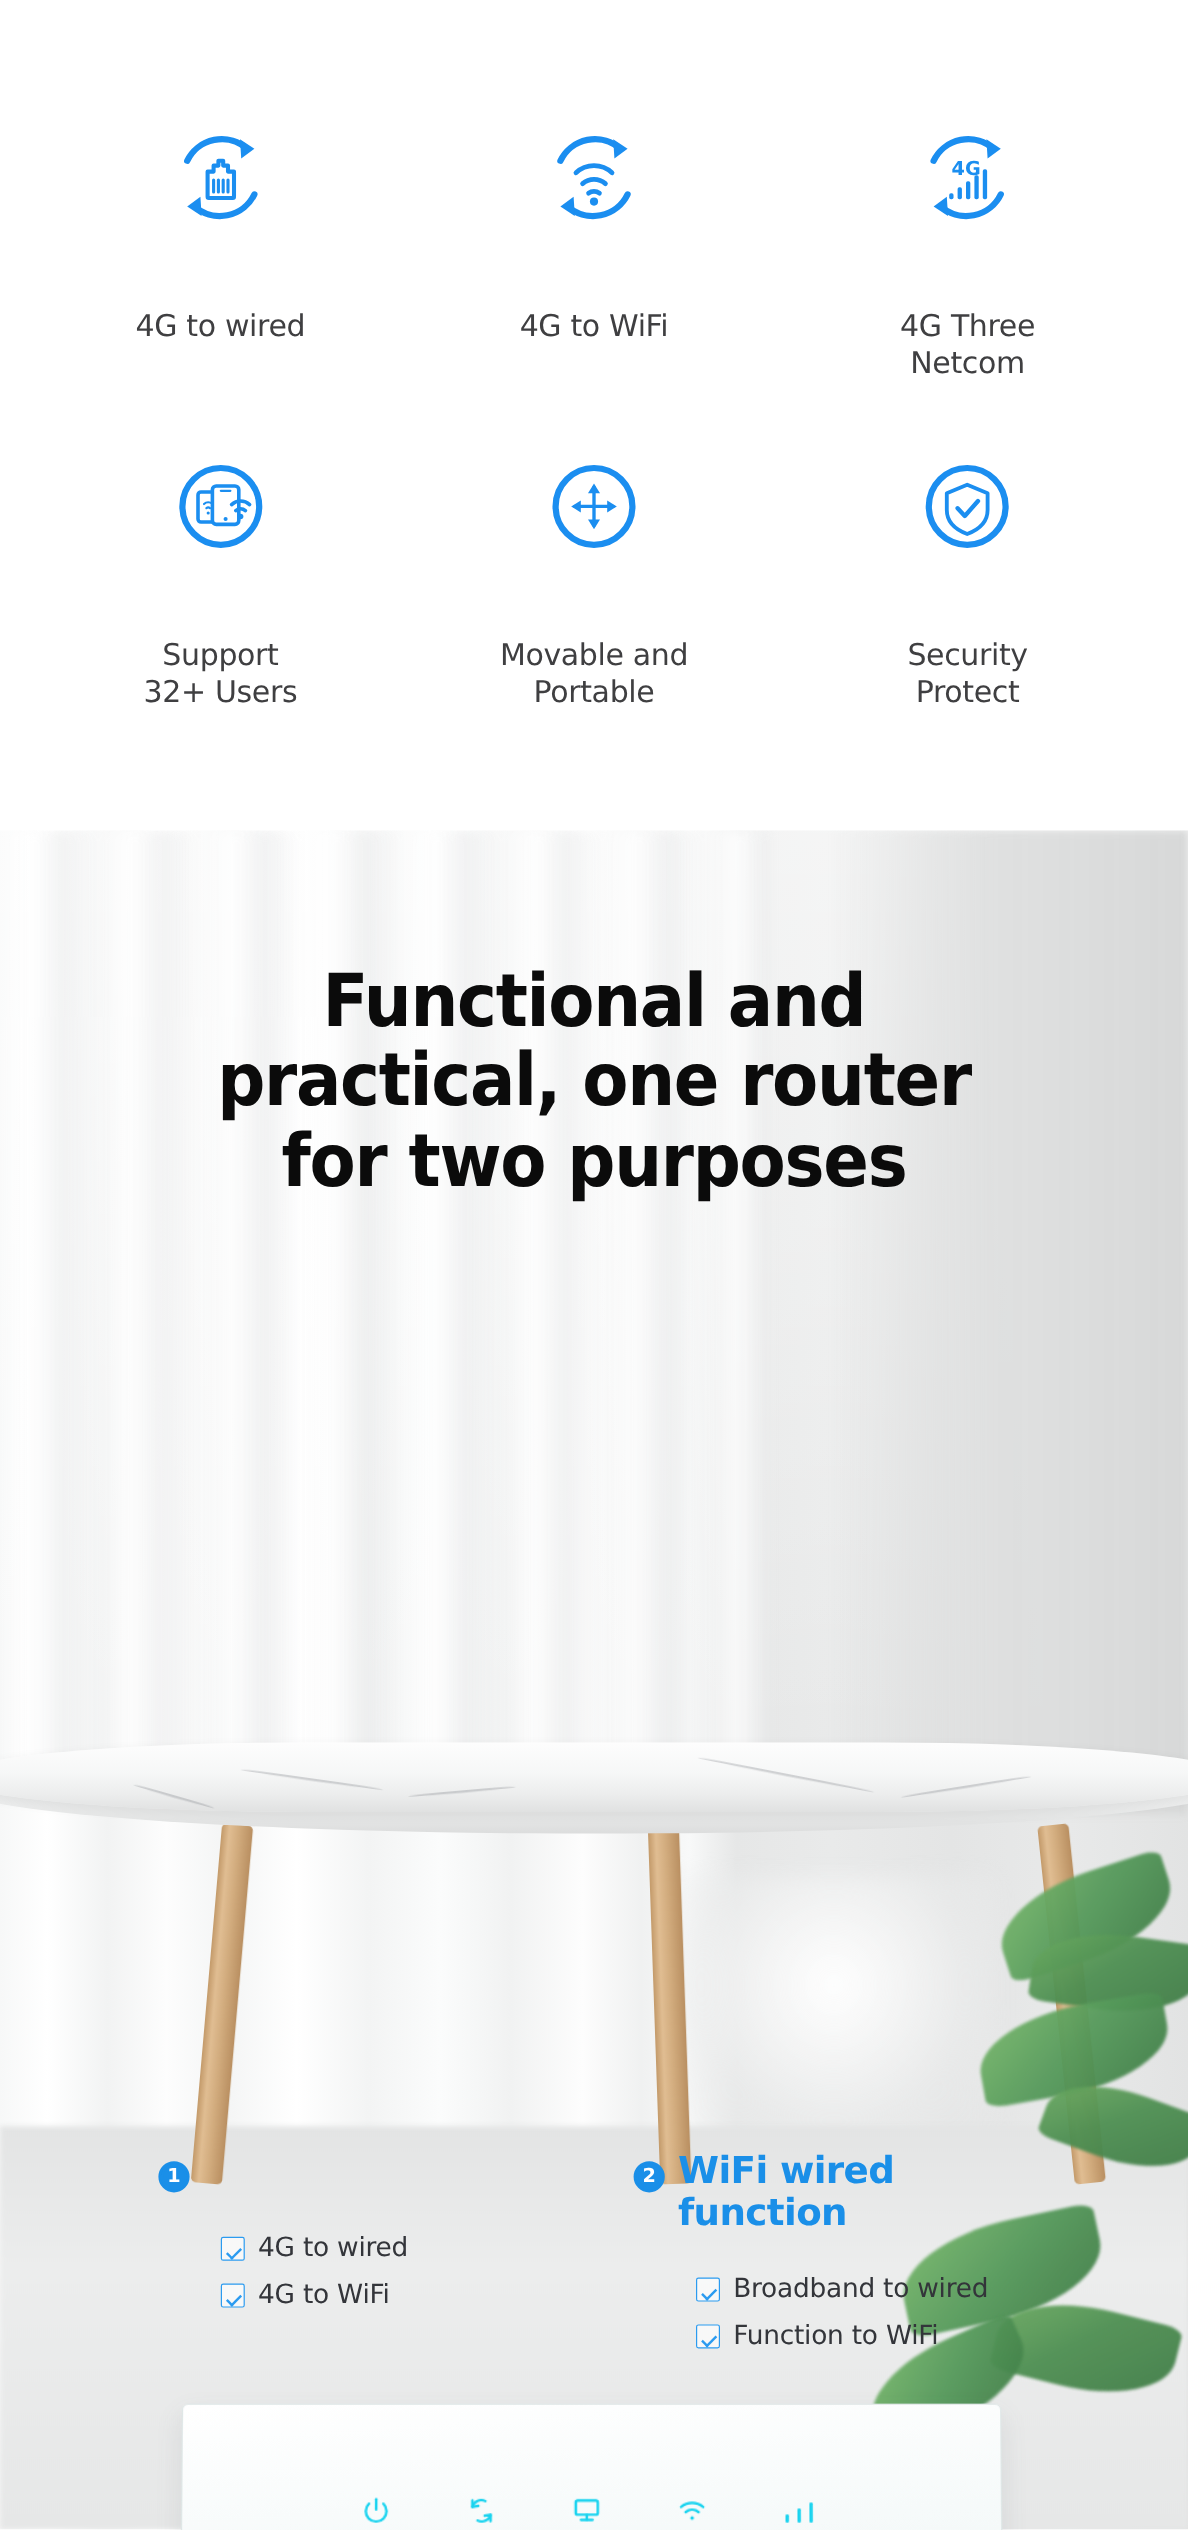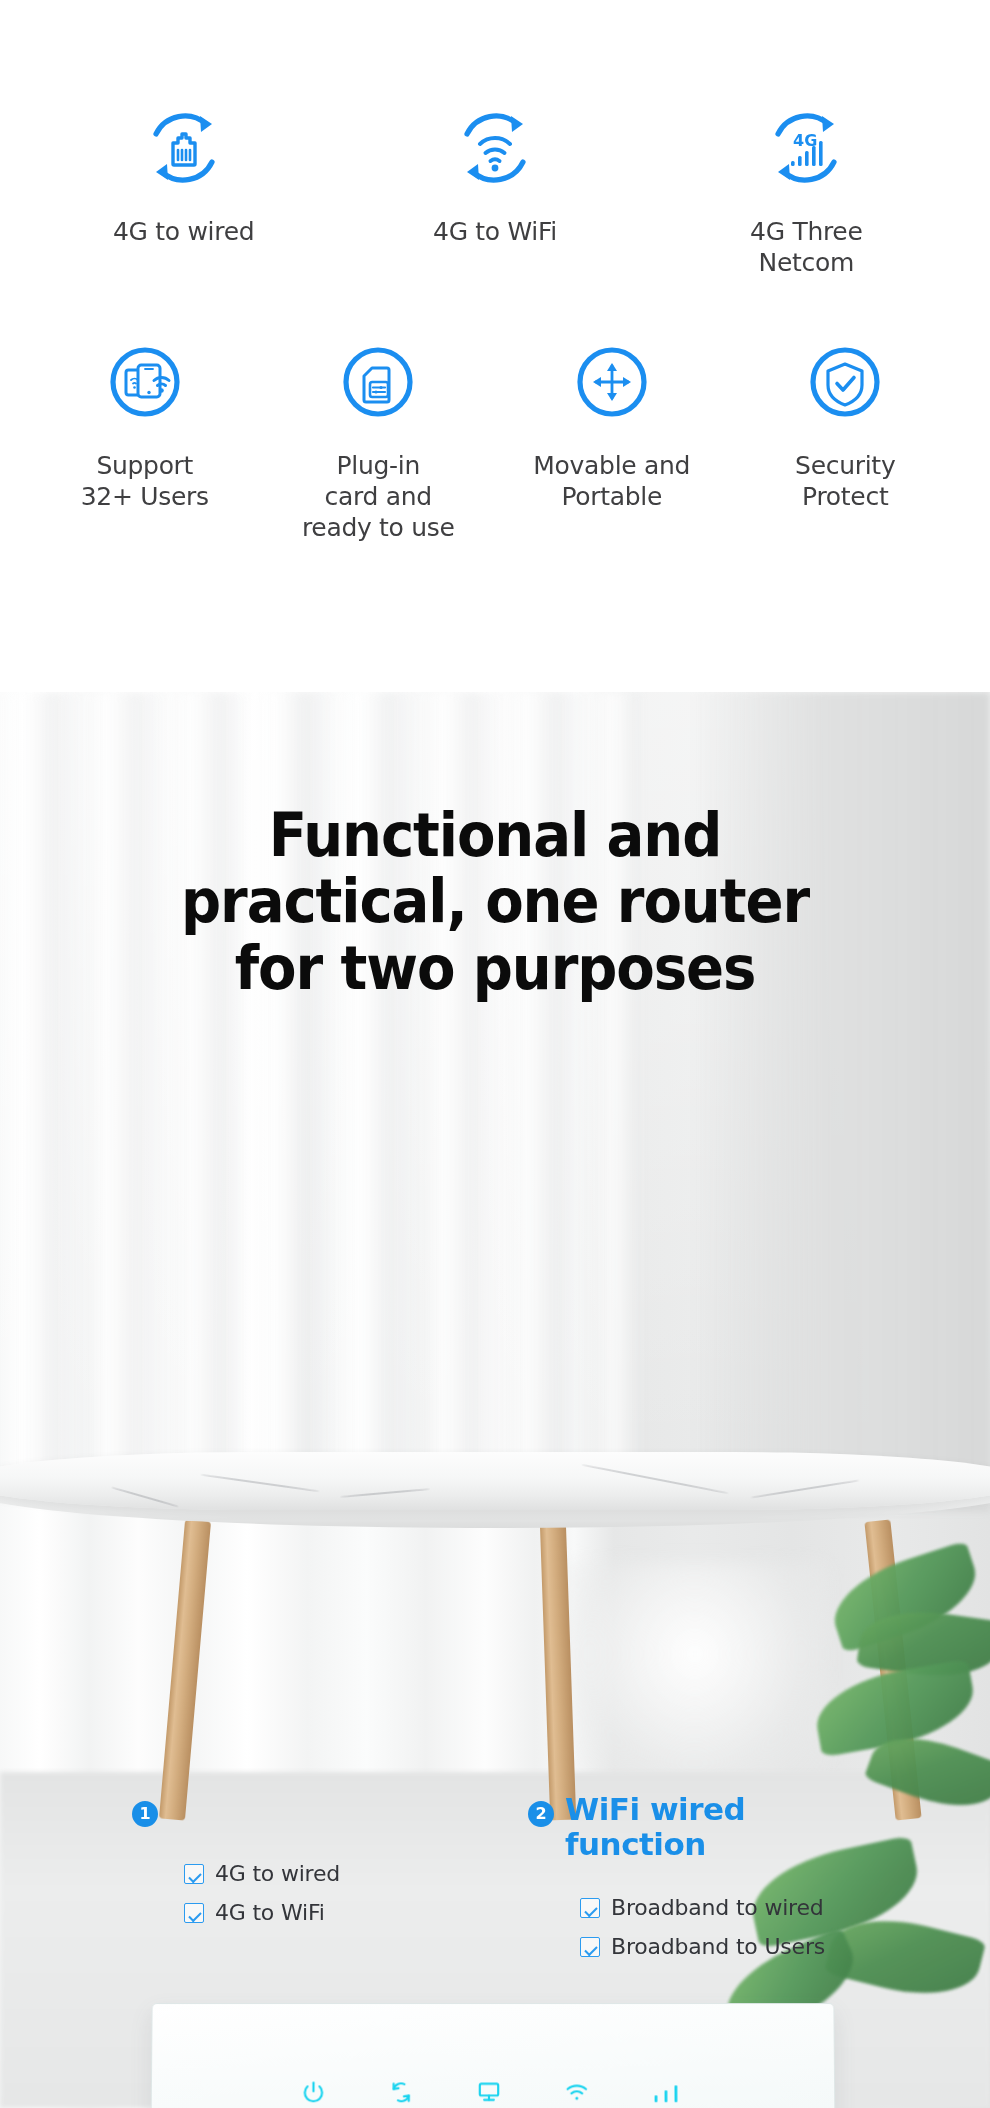--- a/index.html
+++ b/index.html
@@ -22,20 +22,21 @@
   .feat-row {
     display:flex;
     width:100%;
   }
   .feat-row.row2 { margin-top:52px; }
   .feat-cell {
     flex:1 1 0;
     display:flex;
     flex-direction:column;
     align-items:center;
+    gap:40px;
   }
   .feat-icon {
     width:104px; height:104px;
     display:flex; align-items:center; justify-content:center;
   }
   .feat-label {
     margin-top:16px;
     font-size:25px;
     line-height:1.24;
     color:#3f3f41;
@@ -326,34 +327,20 @@
           <g fill="none" stroke="#1b8ef0" stroke-width="3" stroke-linecap="round">
             <path d="M61 50.5 A11 11 0 0 1 76 50.5"></path>
             <path d="M64.5 55.5 A6.2 6.2 0 0 1 72.5 55.5"></path>
           </g>
           <circle cx="68.5" cy="60.5" r="2.3" fill="#1b8ef0"></circle>
         </svg>
       </div>
       <div class="feat-label">Support<br>32+ Users</div>
     </div>
 
-    <div class="feat-cell narrow">
-      <div class="feat-icon">
-        <svg width="104" height="104" viewBox="0 0 104 104">
-          <circle cx="52" cy="52" r="32" fill="none" stroke="#1b8ef0" stroke-width="5.2"></circle>
-          <path d="M41 72 h-1 a2 2 0 0 1 -2 -2 v-24 l8 -8 h15 a2 2 0 0 1 2 2 v30 a2 2 0 0 1 -2 2 z" fill="none" stroke="#1b8ef0" stroke-width="3" stroke-linejoin="round"></path>
-          <rect x="44" y="52" width="18" height="15" rx="2.2" fill="none" stroke="#1b8ef0" stroke-width="2.6"></rect>
-          <line x1="47" y1="57.5" x2="59" y2="57.5" stroke="#1b8ef0" stroke-width="2.2" stroke-linecap="round"></line>
-          <line x1="47" y1="62" x2="59" y2="62" stroke="#1b8ef0" stroke-width="2.2" stroke-linecap="round"></line>
-          <circle cx="55" cy="57.5" r="1.6" fill="#1b8ef0"></circle>
-          <circle cx="50" cy="62" r="1.6" fill="#1b8ef0"></circle>
-        </svg>
-      </div>
-      <div class="feat-label">Plug-in<br>card and<br>ready to use</div>
-    </div>
 
     <div class="feat-cell">
       <div class="feat-icon">
         <svg width="104" height="104" viewBox="0 0 104 104">
           <circle cx="52" cy="52" r="32" fill="none" stroke="#1b8ef0" stroke-width="5.2"></circle>
           <g stroke="#1b8ef0" stroke-width="2.8" stroke-linecap="round">
             <line x1="52" y1="36" x2="52" y2="68"></line>
             <line x1="36" y1="52" x2="68" y2="52"></line>
           </g>
           <g fill="#1b8ef0">
@@ -446,21 +433,21 @@
         </div>
         <div class="func-title">WiFi wired function</div>
       </div>
       <div class="check-list">
         <div class="check-row">
           <span class="cbox"></span>
           <span class="check-label">Broadband to wired</span>
         </div>
         <div class="check-row">
           <span class="cbox"></span>
-          <span class="check-label">Broadband to Users</span>
+          <span class="check-label">Function to WiFi</span>
         </div>
       </div>
     </div>
 
   </div>
 
   <div class="router">
     <div class="led-bar">
 
       <span class="led">

